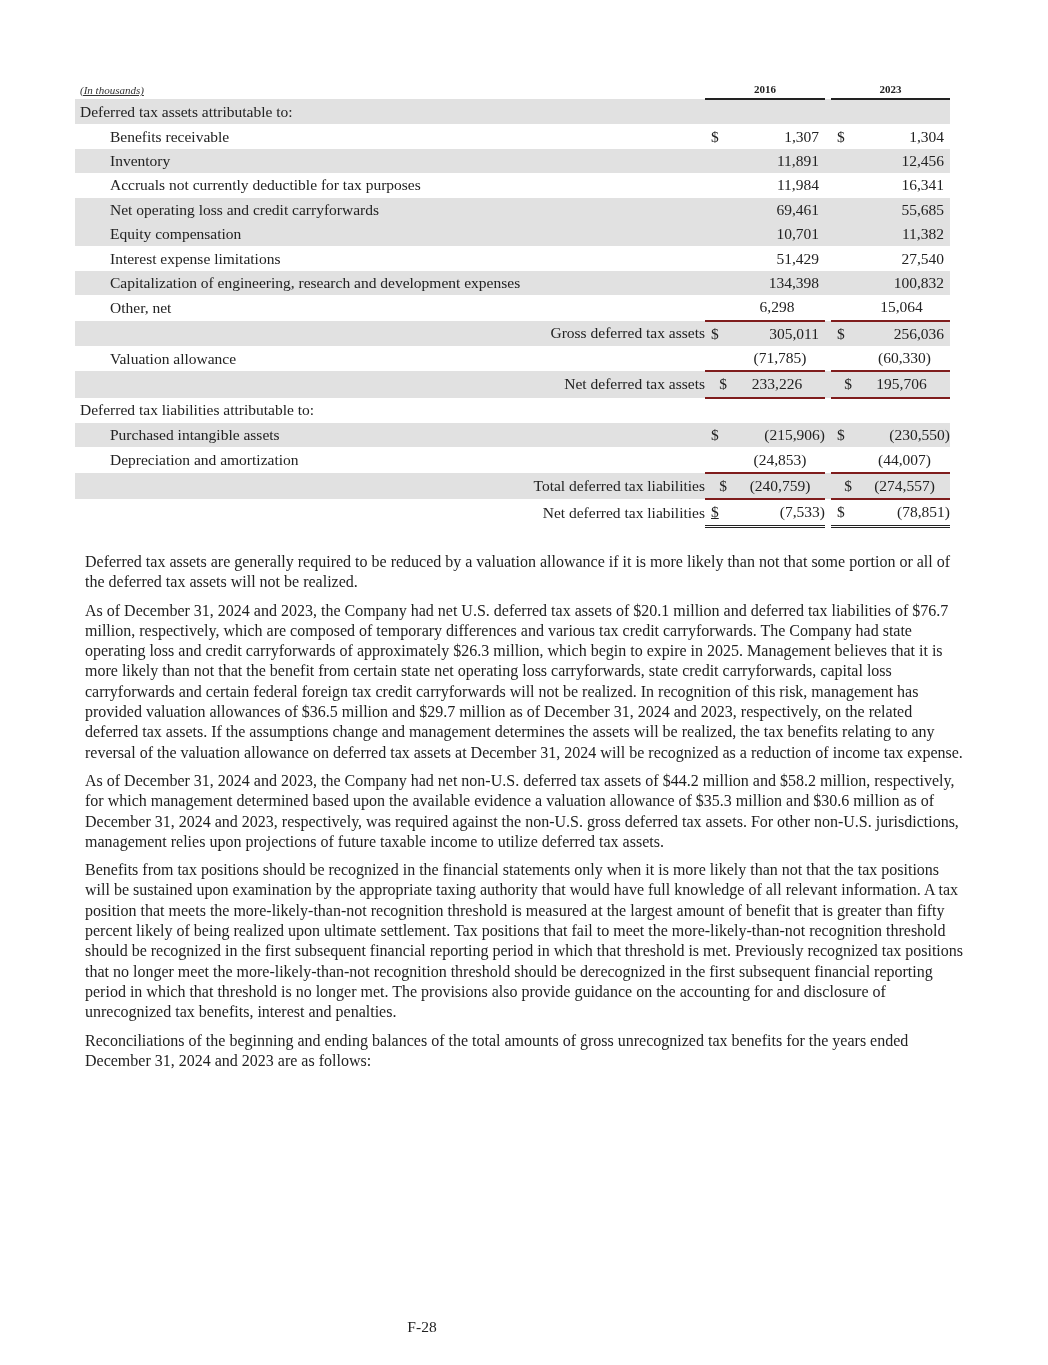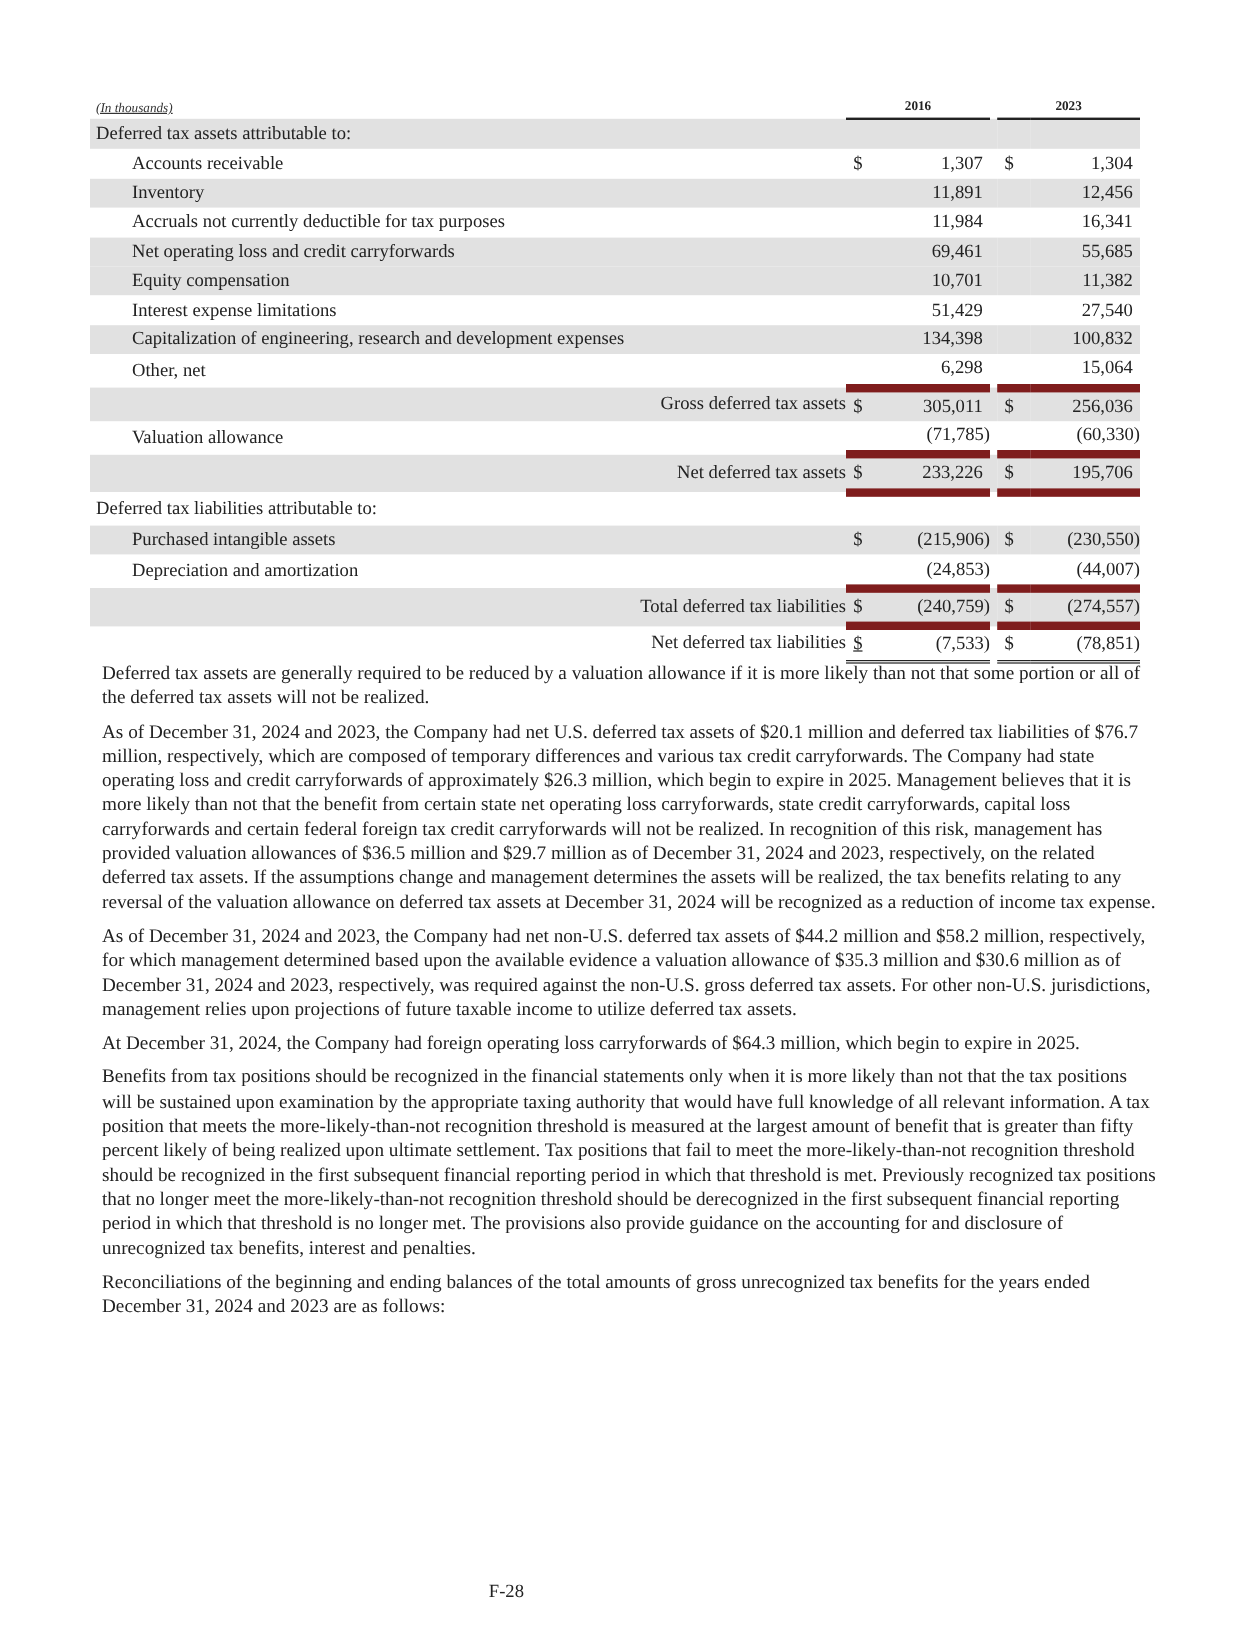--- a/index.html
+++ b/index.html
@@ -52,21 +52,21 @@
       font-weight: bold;
       text-align: center;
       border-bottom: 2px solid #222;
     }
     .ind0 { padding-left: 5px !important; }
     .ind1 { padding-left: 35px !important; }
     .ind2 { padding-left: 66px !important; text-align: right; }
     .sym { text-align: left; padding-left: 6px !important; }
     .num { text-align: right; padding-right: 6px !important; }
     .num.paren { padding-right: 0 !important; }
-    .b-bot { border-bottom: 7px solid #7f1d1d; }
+    .b-bot { border-bottom: 2px solid #7f1d1d; text-align: center; }
     .b-dbl { border-bottom: 3px double #222; }
 
     .para {
       margin: 0;
       font-size: 16px;
       line-height: 20.3px;
       color: #222;
       width: 880px;
     }
     .paras { position: absolute; left: 85px; top: 552px; }
@@ -105,21 +105,21 @@
       <tr class="shade">
         <td class="lbl ind0">Deferred tax assets attributable to:</td>
         <td class="c"></td>
           <td class="c"></td>
         <td class="gap2"></td>
         <td class="c"></td>
           <td class="c"></td>
       </tr>
 
       <tr>
-        <td class="lbl ind1">Accounts receivable</td>
+        <td class="lbl ind1">Benefits receivable</td>
         <td class="c sym">$</td>
         <td class="c num" style="padding-right: 6px;">1,307</td>
         <td class="gap2"></td>
         <td class="c sym">$</td>
         <td class="c num" style="padding-right: 6px;">1,304</td>
       </tr>
 
       <tr class="shade">
         <td class="lbl ind1">Inventory</td>
         <td class="c sym"></td>
@@ -256,18 +256,17 @@
         <td class="c num paren b-dbl">(78,851)</td>
       </tr>
     </tbody>
   </table>
 </div>
 
 <div class="paras">
   <p class="para">Deferred tax assets are generally required to be reduced by a valuation allowance if it is more likely than not that some portion or all of the deferred tax assets will not be realized.</p>
   <p class="para">As of December 31, 2024 and 2023, the Company had net U.S. deferred tax assets of $20.1 million and deferred tax liabilities of $76.7 million, respectively, which are composed of temporary differences and various tax credit carryforwards. The Company had state operating loss and credit carryforwards of approximately $26.3 million, which begin to expire in 2025. Management believes that it is more likely than not that the benefit from certain state net operating loss carryforwards, state credit carryforwards, capital loss carryforwards and certain federal foreign tax credit carryforwards will not be realized. In recognition of this risk, management has provided valuation allowances of $36.5 million and $29.7 million as of December 31, 2024 and 2023, respectively, on the related deferred tax assets. If the assumptions change and management determines the assets will be realized, the tax benefits relating to any reversal of the valuation allowance on deferred tax assets at December 31, 2024 will be recognized as a reduction of income tax expense.</p>
   <p class="para">As of December 31, 2024 and 2023, the Company had net non-U.S. deferred tax assets of $44.2 million and $58.2 million, respectively, for which management determined based upon the available evidence a valuation allowance of $35.3 million and $30.6 million as of December 31, 2024 and 2023, respectively, was required against the non-U.S. gross deferred tax assets. For other non-U.S. jurisdictions, management relies upon projections of future taxable income to utilize deferred tax assets.</p>
-  <p class="para">At December 31, 2024, the Company had foreign operating loss carryforwards of $64.3 million, which begin to expire in 2025.</p>
   <p class="para">Benefits from tax positions should be recognized in the financial statements only when it is more likely than not that the tax positions will be sustained upon examination by the appropriate taxing authority that would have full knowledge of all relevant information. A tax position that meets the more-likely-than-not recognition threshold is measured at the largest amount of benefit that is greater than fifty percent likely of being realized upon ultimate settlement. Tax positions that fail to meet the more-likely-than-not recognition threshold should be recognized in the first subsequent financial reporting period in which that threshold is met. Previously recognized tax positions that no longer meet the more-likely-than-not recognition threshold should be derecognized in the first subsequent financial reporting period in which that threshold is no longer met. The provisions also provide guidance on the accounting for and disclosure of unrecognized tax benefits, interest and penalties.</p>
   <p class="para">Reconciliations of the beginning and ending balances of the total amounts of gross unrecognized tax benefits for the years ended December 31, 2024 and 2023 are as follows:</p>
 </div>
 
 <div class="footer">F-28</div>
 
 </body></html>

